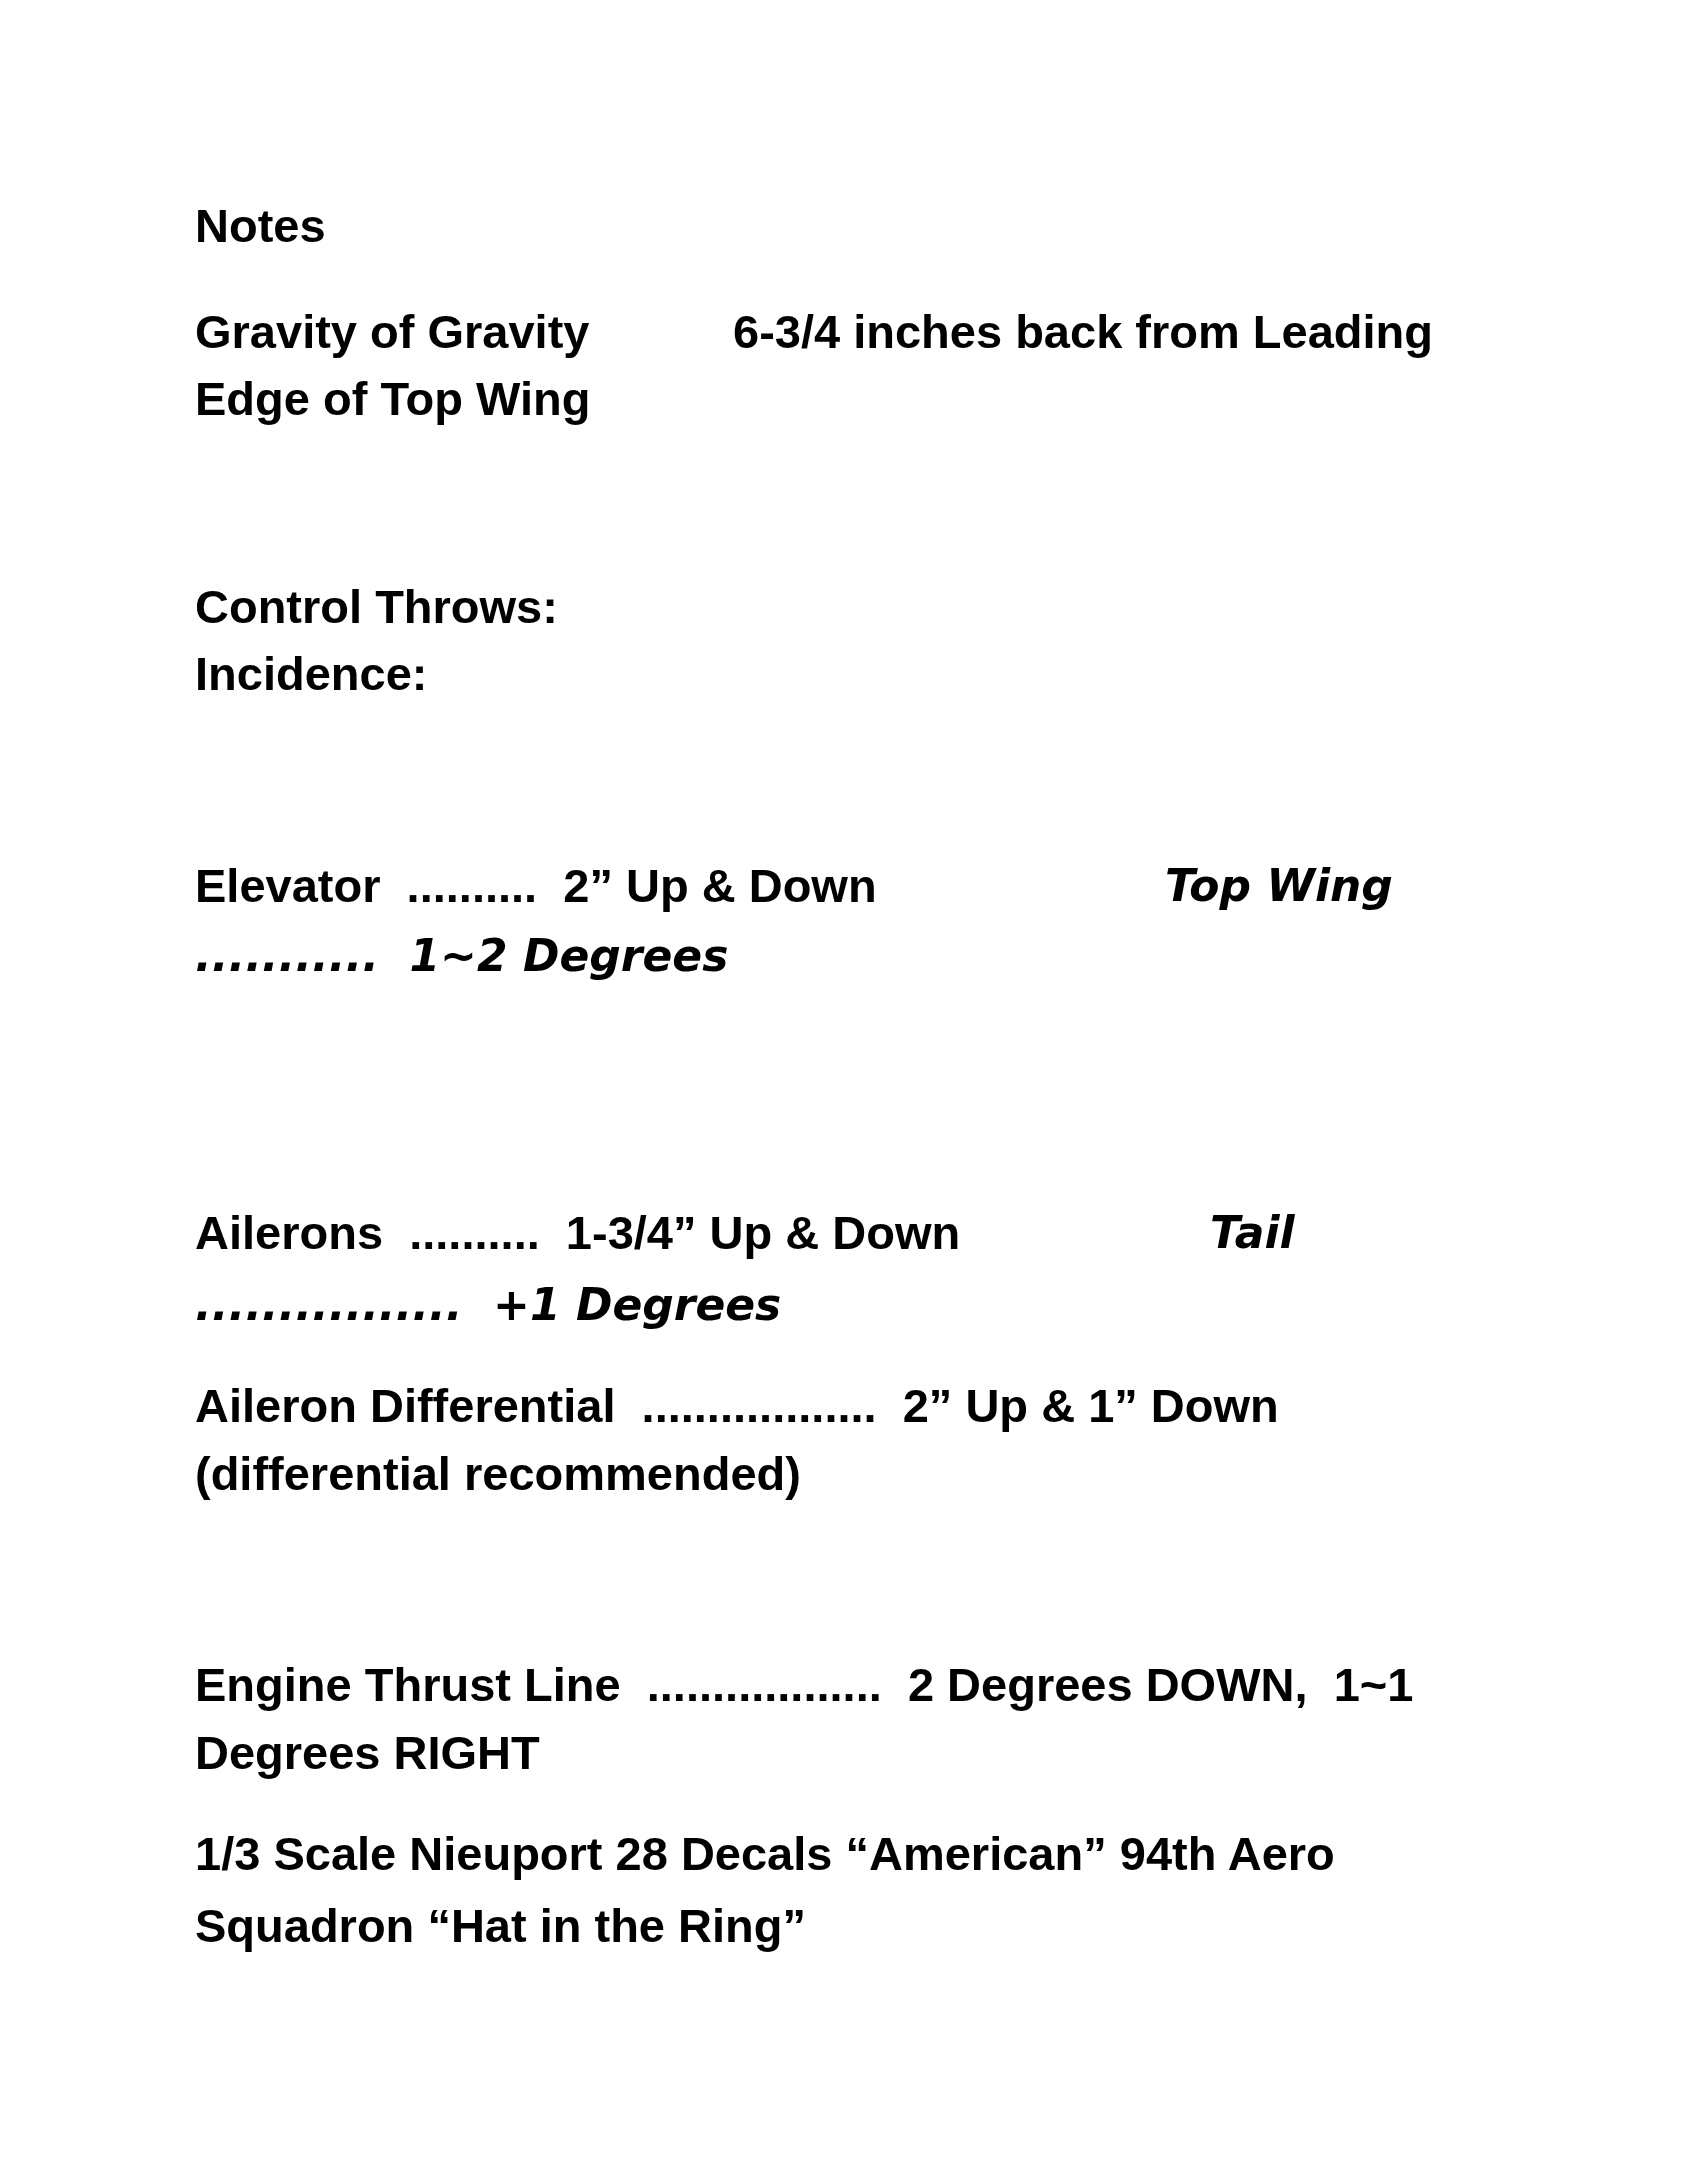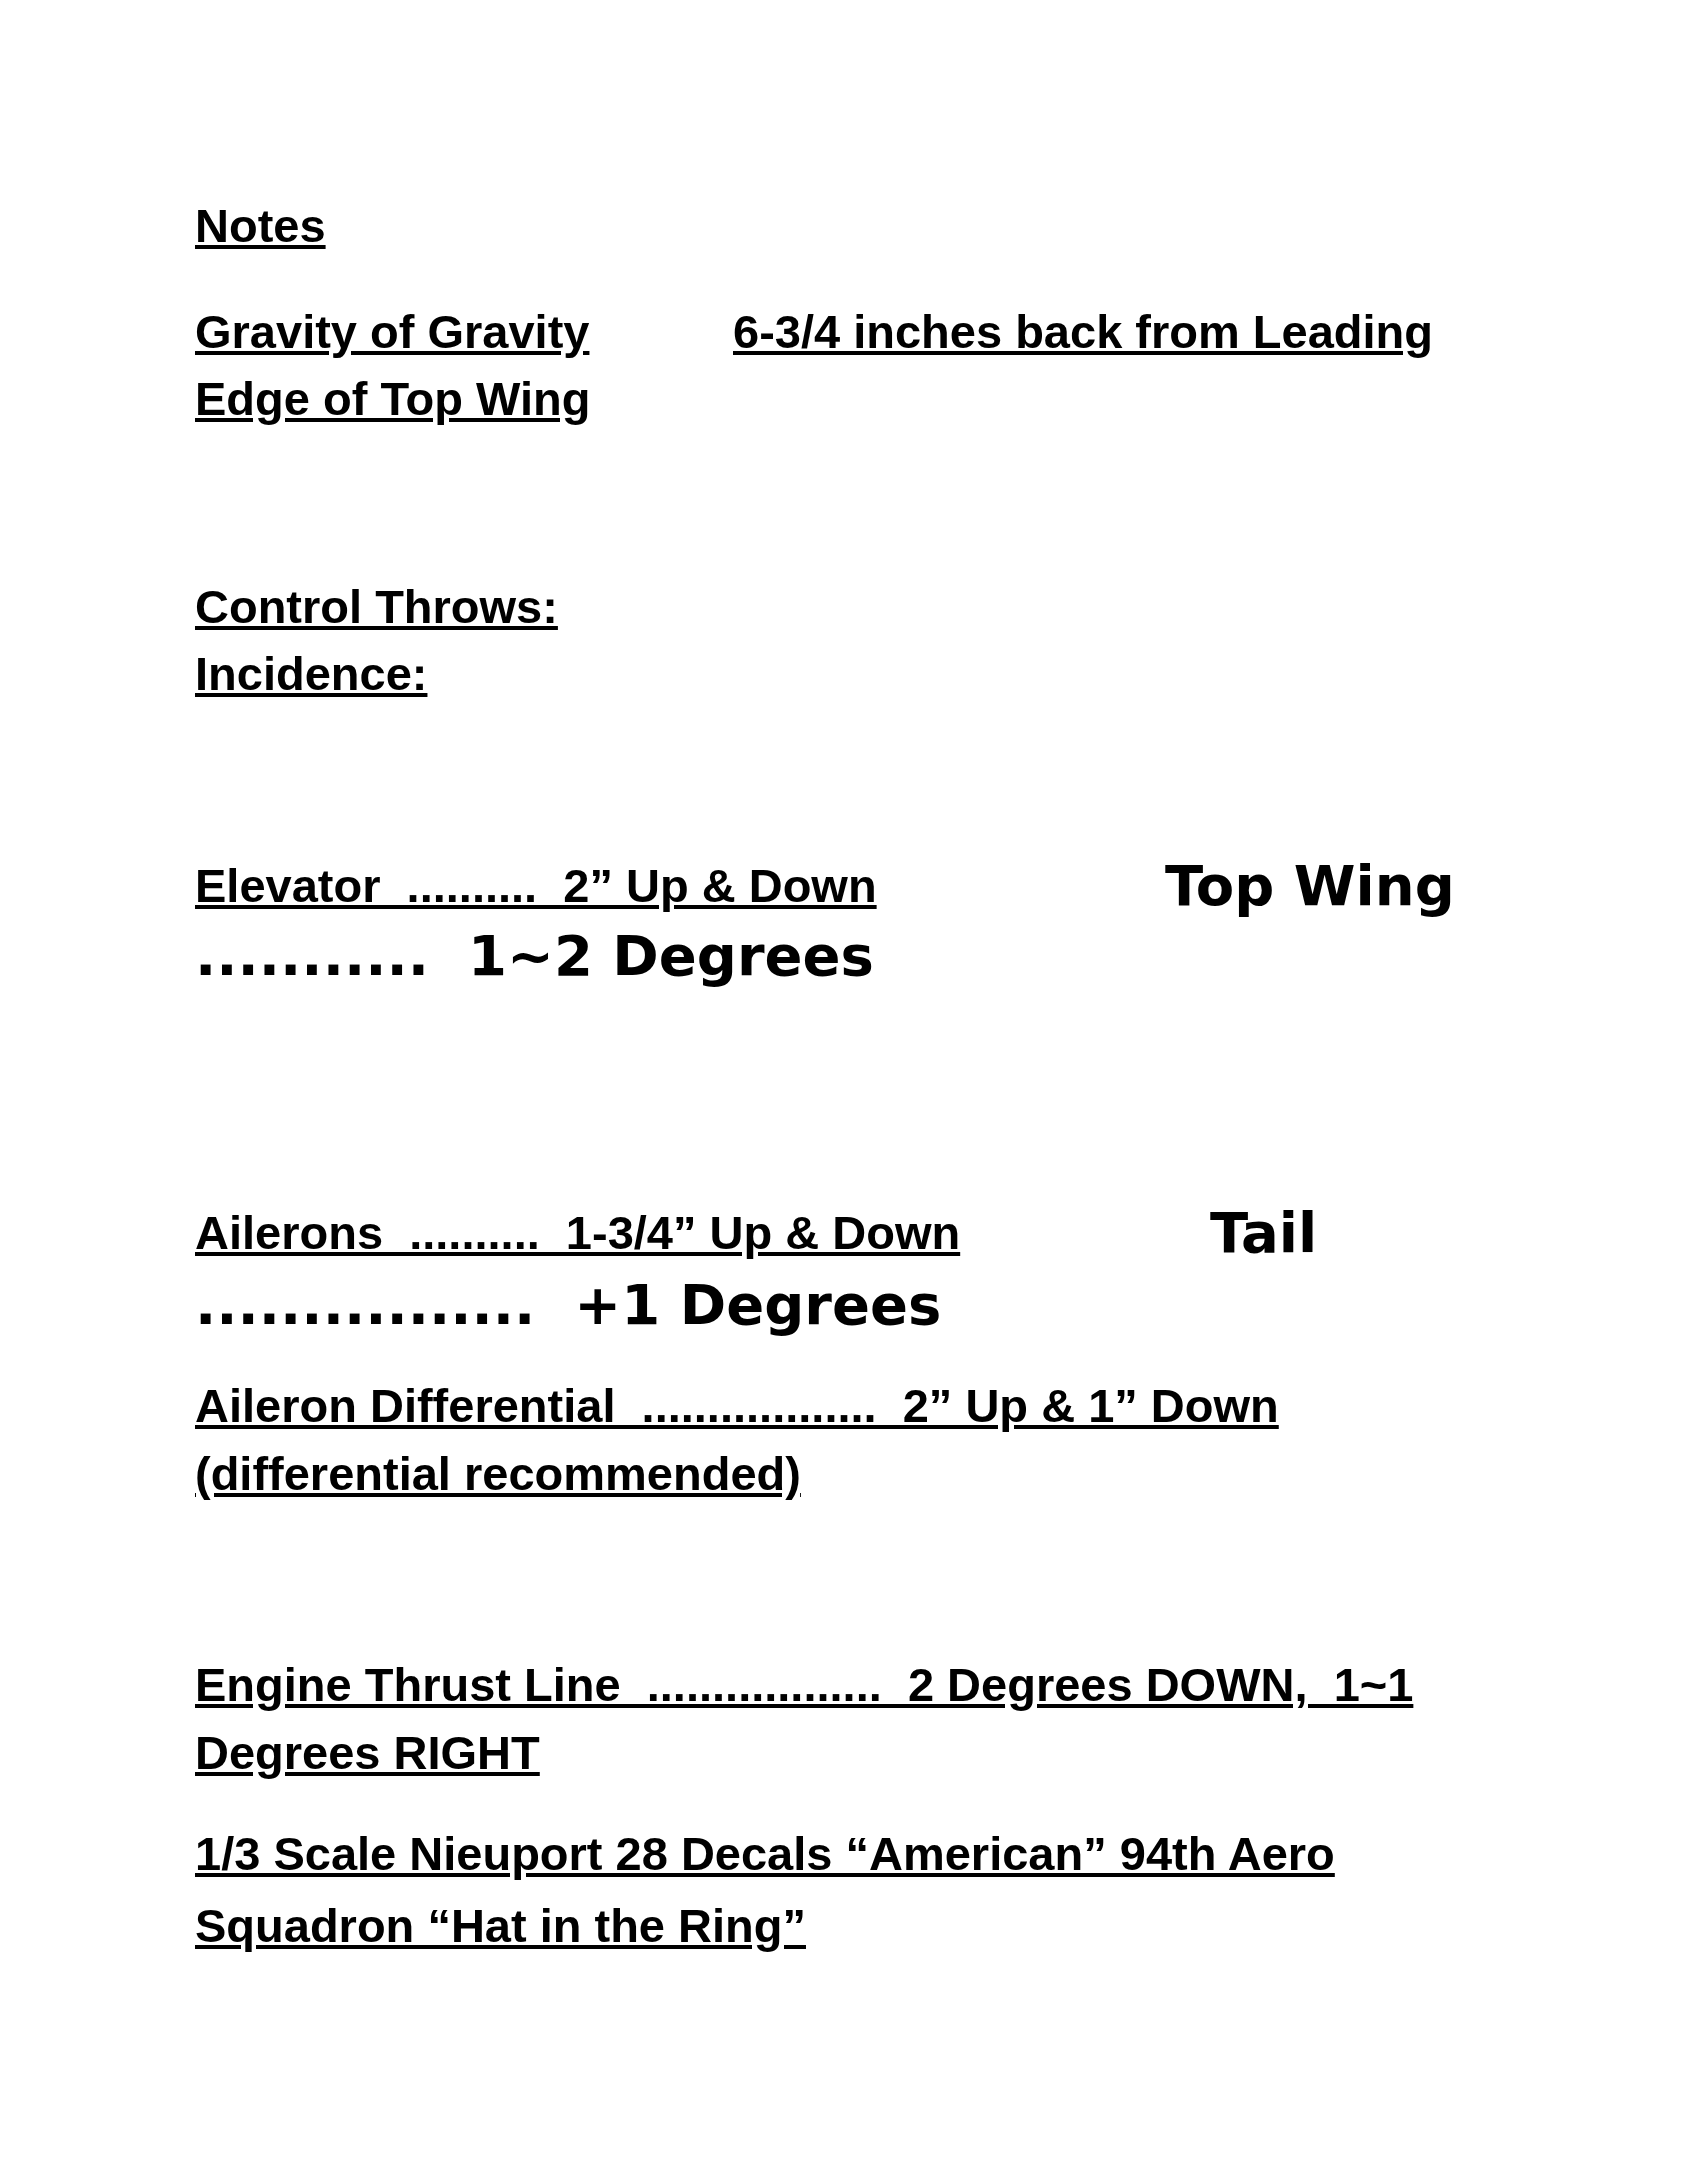--- a/index.html
+++ b/index.html
@@ -29,25 +29,25 @@
     top: 0;
     left: 195px;
     line-height: 69px;
     font-weight: bold;
     color: #000000;
     white-space: pre;
   }
   .main {
     font-family: "Liberation Sans", sans-serif;
     font-size: 47px;
-    text-decoration: underline;
   }
   .alt {
     font-family: "DejaVu Sans", sans-serif;
-    font-size: 56px;
+    font-size: 44px;
+    font-style: italic;
   }
   .col2 { left: 1165px; }
   .col2-tail { left: 1210px; }
   .cog-val { left: 733px; }
 </style>
 </head>
 <body>
 
 <div class="page">
 

